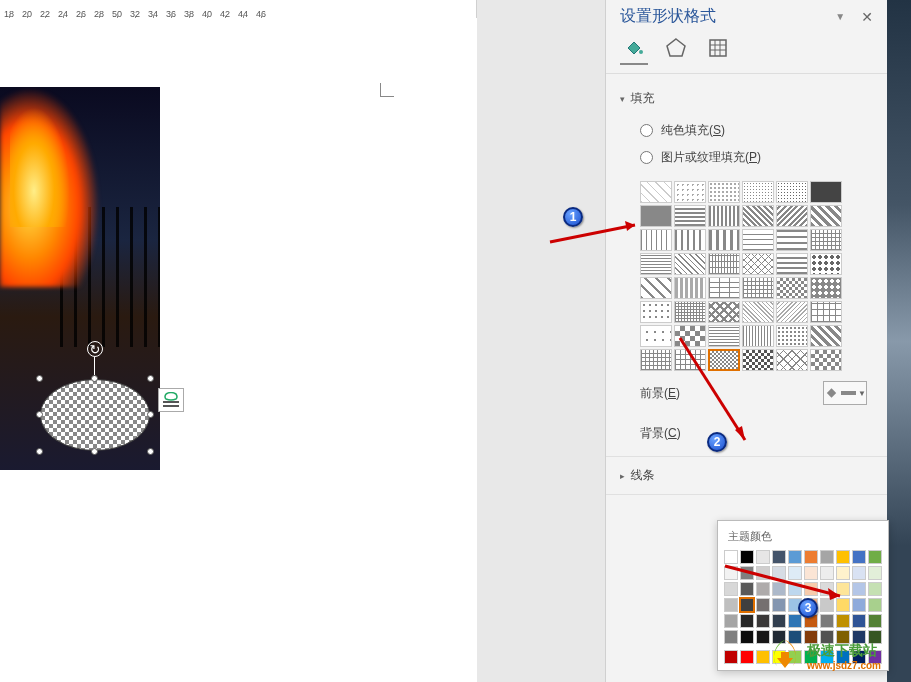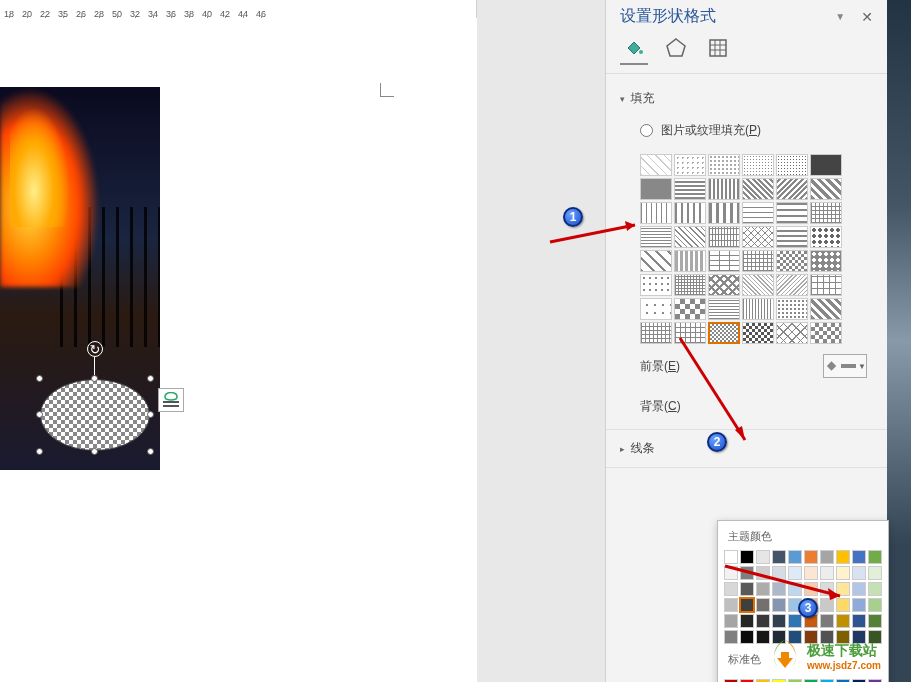--- a/index.html
+++ b/index.html
@@ -93,21 +93,21 @@
 </style>
 </head>
 <body>
 
 <div class="app">
   <div class="canvas-area">
     <div class="ruler">
       <div class="ruler-mark">18</div>
       <div class="ruler-mark">20</div>
       <div class="ruler-mark">22</div>
-      <div class="ruler-mark">35</div>
+      <div class="ruler-mark">24</div>
       <div class="ruler-mark">26</div>
       <div class="ruler-mark">28</div>
       <div class="ruler-mark">50</div>
       <div class="ruler-mark">32</div>
       <div class="ruler-mark">34</div>
       <div class="ruler-mark">36</div>
       <div class="ruler-mark">38</div>
       <div class="ruler-mark">40</div>
       <div class="ruler-mark">42</div>
       <div class="ruler-mark">44</div>
@@ -176,20 +176,24 @@
         </svg>
       </div>
     </div>
 
     <div class="section">
       <div class="section-head">
         <span class="caret">▾</span>
         <span>填充</span>
       </div>
       <div class="radio-group">
+        <label class="radio-item">
+          <input type="radio" name="fill" style="">
+          <span><span>纯色填充(</span><u>S</u>)</span>
+        </label>
         <label class="radio-item">
           <input type="radio" name="fill" style="">
           <span><span>图片或纹理填充(</span><u>P</u>)</span>
         </label>
       </div>
 
       <div class="pattern-grid" id="pattern-grid">
           <div class="pattern-cell" style="background: repeating-linear-gradient(45deg, rgb(204, 204, 204) 0px, rgb(204, 204, 204) 1px, transparent 1px, transparent 6px), rgb(255, 255, 255);"></div>
           <div class="pattern-cell" style="background: radial-gradient(rgb(170, 170, 170) 1px, transparent 1px) 0px 0px / 5px 5px, rgb(255, 255, 255);"></div>
           <div class="pattern-cell" style="background: radial-gradient(rgb(170, 170, 170) 1px, transparent 1px) 0px 0px / 4px 4px, rgb(255, 255, 255);"></div>
@@ -319,21 +323,20 @@
           <div class="theme-cell" style="background: rgb(12, 12, 12);"></div>
           <div class="theme-cell" style="background: rgb(23, 22, 22);"></div>
           <div class="theme-cell" style="background: rgb(34, 42, 53);"></div>
           <div class="theme-cell" style="background: rgb(30, 78, 121);"></div>
           <div class="theme-cell" style="background: rgb(131, 60, 11);"></div>
           <div class="theme-cell" style="background: rgb(82, 82, 82);"></div>
           <div class="theme-cell" style="background: rgb(127, 96, 0);"></div>
           <div class="theme-cell" style="background: rgb(31, 56, 100);"></div>
           <div class="theme-cell" style="background: rgb(55, 86, 35);"></div>
         </div>
-      <div class="popup-label" style="margin-top:6px">标准色</div>
       <div class="std-row" id="std-row">
           <div class="theme-cell" style="background: rgb(192, 0, 0);"></div>
           <div class="theme-cell" style="background: rgb(255, 0, 0);"></div>
           <div class="theme-cell" style="background: rgb(255, 192, 0);"></div>
           <div class="theme-cell" style="background: rgb(255, 255, 0);"></div>
           <div class="theme-cell" style="background: rgb(146, 208, 80);"></div>
           <div class="theme-cell" style="background: rgb(0, 176, 80);"></div>
           <div class="theme-cell" style="background: rgb(0, 176, 240);"></div>
           <div class="theme-cell" style="background: rgb(0, 112, 192);"></div>
           <div class="theme-cell" style="background: rgb(0, 32, 96);"></div>

